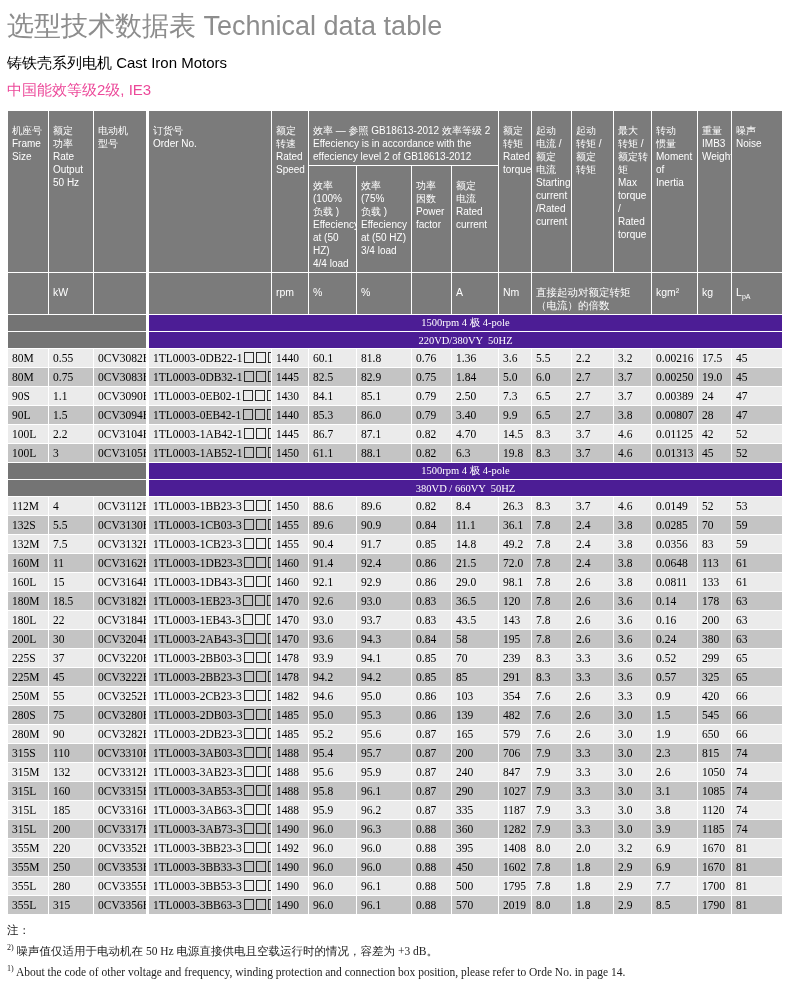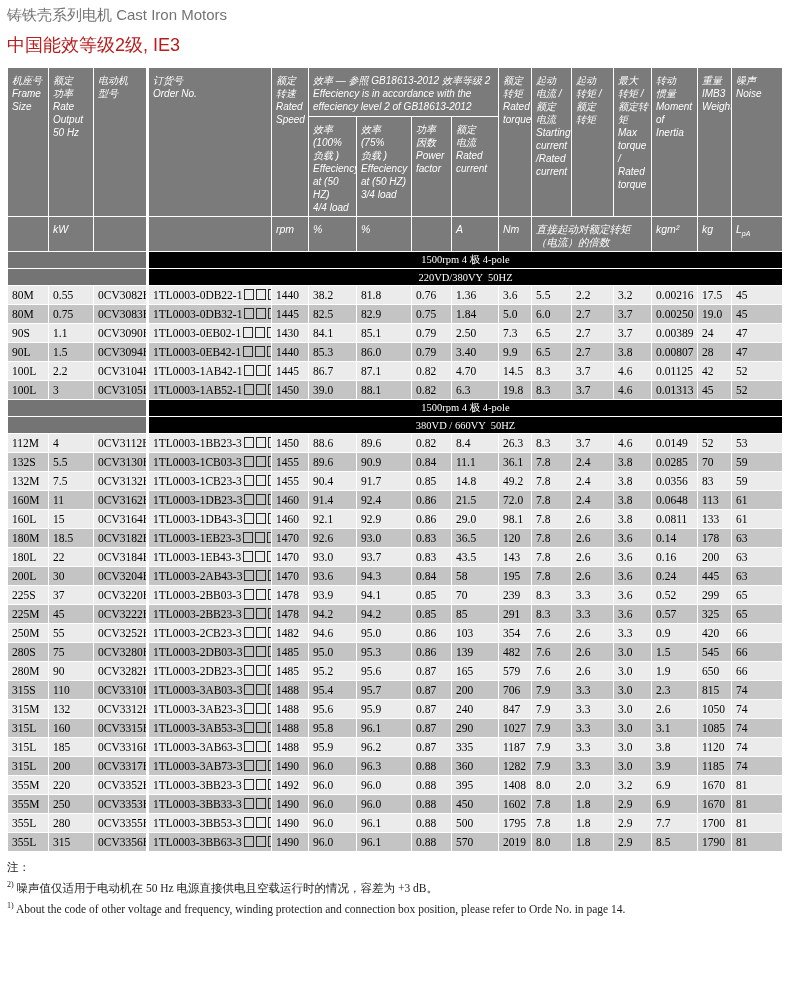--- a/index.html
+++ b/index.html
@@ -1,51 +1,52 @@
 <!DOCTYPE html>
 <html><head>
 <meta charset="utf-8">
 <style>
   html,body{margin:0;padding:0;background:#fff;}
   body{width:790px;height:989px;font-family:"Liberation Sans",sans-serif;color:#000;overflow:hidden;}
   .page{padding:6px 7px 0 7px;}
 
   .title{font-size:27px;color:#8d8d8d;font-weight:400;margin:2px 0 10px 0;letter-spacing:0;}
-  .subtitle{font-size:15px;color:#737373;margin:0 0 8px 0;}
-  .subtitle2{font-size:18px;color:#b91c1c;margin:0 0 10px 0;}
+  .subtitle{font-size:15px;color:#000000;margin:0 0 8px 0;}
+  .subtitle2{font-size:15px;color:#ec4899;margin:0 0 10px 0;}
 
   table.tech{border-collapse:separate;border-spacing:1px;table-layout:fixed;width:776px;background:#fff;}
   th,td{margin:0;overflow:hidden;}
 
   thead th{
     background:#7b7b7b;color:#fff;font-weight:400;font-size:10px;line-height:13px;
-    text-align:left;vertical-align:top;padding:6px 2px 2px 4px;white-space:pre-line;font-style:italic;
+    text-align:left;vertical-align:top;padding:13px 2px 2px 4px;white-space:pre-line;
   }
   tr.units th{font-size:10.5px;vertical-align:top;white-space:pre-line;}
   .sub{font-size:7px;vertical-align:sub;}
 
   td.band-left{background:#747474;height:14px;}
-  td.band-right{background:#000000;color:#fff;font-size:10.5px;text-align:center;height:14px;padding:1px 0;white-space:pre;}
+  td.band-right{background:#4c1d95;color:#fff;font-size:10.5px;text-align:center;height:14px;padding:1px 0;white-space:pre;}
 
   tbody td{font-family:"Liberation Serif",serif;font-size:11.5px;height:18px;vertical-align:middle;padding:0 2px 0 4px;white-space:nowrap;}
   tr.light td{background:#ebebeb;}
   tr.dark td{background:#c4c4c4;}
 
   .gapL{border-left:2px solid #fff;}
 
   .obox{display:inline-block;width:8px;height:9px;border:1px solid #2a2a2a;margin-left:2px;vertical-align:-1px;background:transparent;}
 
   .notes{margin-top:6px;font-family:"Liberation Serif",serif;font-size:11.5px;color:#1c1c1c;line-height:18px;}
   .notes .nline{margin:0;}
   .notes sup{font-size:8px;}
 </style>
 </head>
 <body>
 
 <div class="page">
+  <h1 class="title">选型技术数据表 Technical data table</h1>
   <div class="subtitle">铸铁壳系列电机 Cast Iron Motors</div>
   <div class="subtitle2">中国能效等级2级, IE3</div>
 
   <table class="tech">
     <colgroup>
       <col style="width:40px">
         <col style="width:44px">
         <col style="width:52px">
         <col style="width:124px">
       <col style="width:36px">
@@ -163,21 +164,21 @@
         <tr>
           <td colspan="3" class="band-left"></td>
           <td colspan="13" class="band-right gapL">220VD/380VY  50HZ</td>
         </tr>
         <tr class="light">
           <td>80M</td>
           <td>0.55</td>
           <td>0CV3082B</td>
           <td class="gapL"><span>1TL0003-0DB22-1</span><span class="obox"></span><span class="obox"></span><span class="obox"></span></td>
           <td>1440</td>
-          <td>38.2</td>
+          <td>60.1</td>
           <td>81.8</td>
           <td>0.76</td>
           <td>1.36</td>
           <td>3.6</td>
           <td>5.5</td>
           <td>2.2</td>
           <td>3.2</td>
           <td>0.00216</td>
           <td>17.5</td>
           <td>45</td>
@@ -253,21 +254,21 @@
           <td>0.01125</td>
           <td>42</td>
           <td>52</td>
         </tr>
         <tr class="dark">
           <td>100L</td>
           <td>3</td>
           <td>0CV3105B</td>
           <td class="gapL"><span>1TL0003-1AB52-1</span><span class="obox"></span><span class="obox"></span><span class="obox"></span></td>
           <td>1450</td>
-          <td>39.0</td>
+          <td>61.1</td>
           <td>88.1</td>
           <td>0.82</td>
           <td>6.3</td>
           <td>19.8</td>
           <td>8.3</td>
           <td>3.7</td>
           <td>4.6</td>
           <td>0.01313</td>
           <td>45</td>
           <td>52</td>
@@ -414,21 +415,21 @@
           <td>1470</td>
           <td>93.6</td>
           <td>94.3</td>
           <td>0.84</td>
           <td>58</td>
           <td>195</td>
           <td>7.8</td>
           <td>2.6</td>
           <td>3.6</td>
           <td>0.24</td>
-          <td>445</td>
+          <td>380</td>
           <td>63</td>
         </tr>
         <tr class="light">
           <td>225S</td>
           <td>37</td>
           <td>0CV3220B</td>
           <td class="gapL"><span>1TL0003-2BB03-3</span><span class="obox"></span><span class="obox"></span><span class="obox"></span></td>
           <td>1478</td>
           <td>93.9</td>
           <td>94.1</td>

